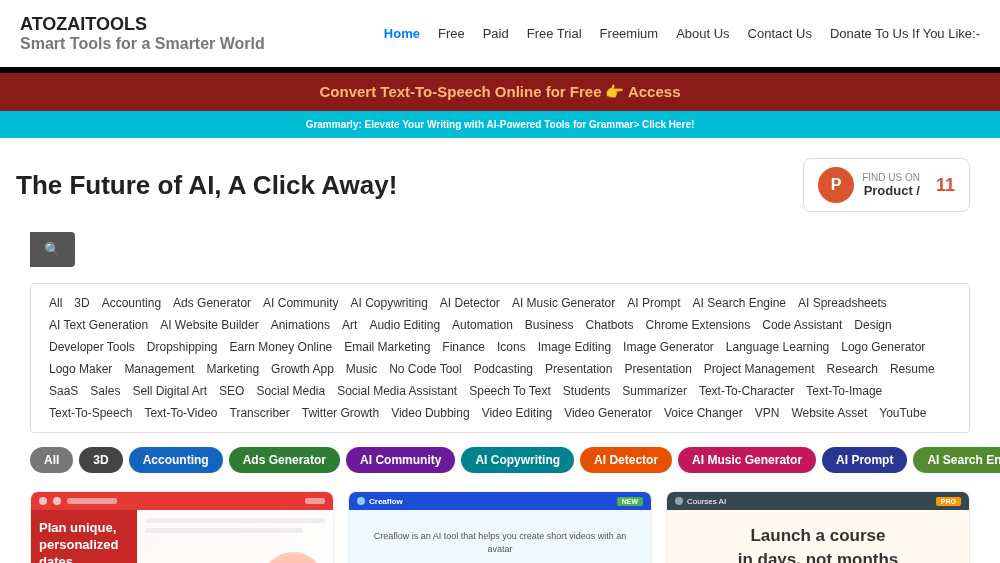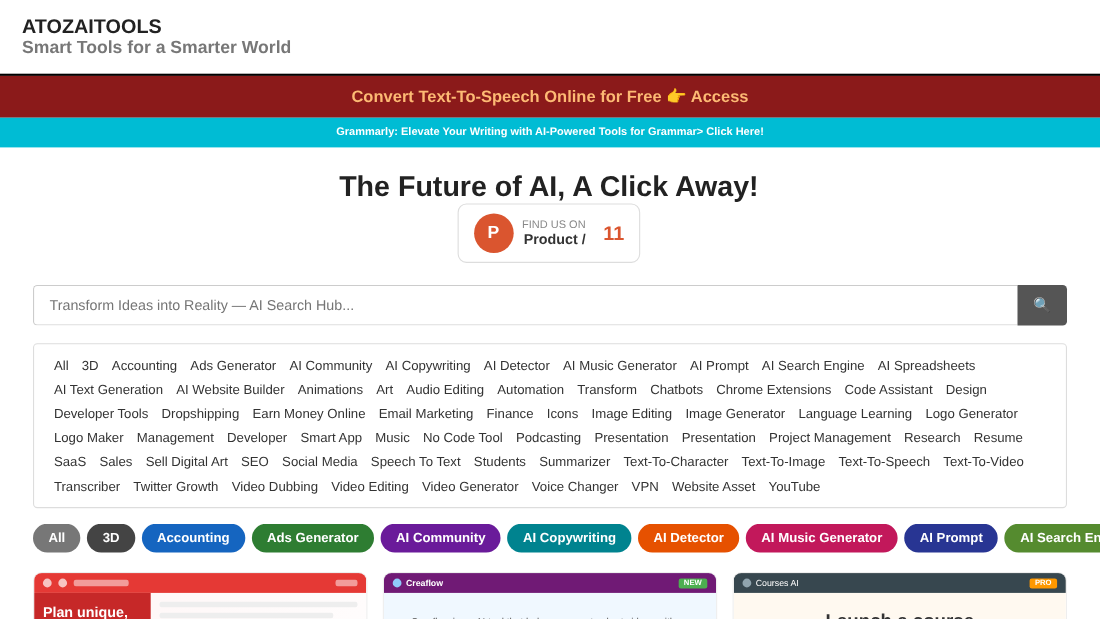--- a/index.html
+++ b/index.html
@@ -1,32 +1,32 @@
 <!DOCTYPE html>
 <html><head>
   <meta charset="utf-8">
   <style>
     * { box-sizing: border-box; margin: 0; padding: 0; }
     body { font-family: Arial, sans-serif; font-size: 14px; background: #fff; color: #333; width: 1000px; }
 
     
-    .header { display: flex; align-items: center; justify-content: space-between; padding: 14px 20px; border-bottom: 2px solid #000000; }
+    .header { display: flex; align-items: center; justify-content: space-between; padding: 14px 20px; border-bottom: 6px solid #000000; }
     .logo-title { font-weight: bold; font-size: 18px; color: #222; }
     .logo-sub { font-size: 16px; color: #777; font-weight: bold; }
     .nav { display: flex; gap: 18px; align-items: center; }
     .nav a { text-decoration: none; color: #333; font-size: 13px; }
     .nav a.active { color: #007bff; font-weight: bold; }
 
     
     .banner-red { background: #8b1a1a; color: #fff; text-align: center; padding: 10px; font-size: 15px; font-weight: bold; }
     .banner-red span { color: #fdba74; }
     .banner-teal { background: #00bcd4; color: #fff; text-align: center; padding: 8px; font-size: 10px; font-weight: bold; }
 
     
-    .hero { display: flex; align-items: center; justify-content: space-between; padding: 20px 30px 10px 28px; flex-direction: column; }
+    .hero { display: flex; align-items: center; justify-content: space-between; padding: 20px 30px 10px 16px; }
     .hero-title { font-size: 26px; font-weight: bold; color: #222; }
     .product-hunt-badge { display: flex; align-items: center; gap: 8px; border: 1px solid #ddd; border-radius: 8px; padding: 8px 14px; }
     .ph-icon { width: 36px; height: 36px; background: #da552f; border-radius: 50%; display: flex; align-items: center; justify-content: center; color: #fff; font-size: 16px; font-weight: bold; }
     .ph-text { font-size: 10px; color: #888; }
     .ph-name { font-size: 13px; font-weight: bold; color: #333; text-align: right; }
     .ph-votes { font-size: 18px; font-weight: bold; color: #da552f; margin-left: 8px; }
 
     
     .search-container { padding: 10px 30px; display: flex; gap: 0; }
     .search-input { flex: 1; border: 1px solid #ccc; border-right: none; border-radius: 4px 0 0 4px; padding: 10px 14px; font-size: 13px; color: #aaa; outline: none; }
@@ -55,20 +55,30 @@
     .preview-inner { width: 100%; height: 100%; position: relative; overflow: hidden; }
   </style>
 </head>
 <body>
 
 <div class="header">
   <div>
     <div class="logo-title">ATOZAITOOLS</div>
     <div class="logo-sub">Smart Tools for a Smarter World</div>
   </div>
+  <nav class="nav">
+    <a class="active">Home</a>
+    <a>Free</a>
+    <a>Paid</a>
+    <a>Free Trial</a>
+    <a>Freemium</a>
+    <a>About Us</a>
+    <a>Contact Us</a>
+    <a>Donate To Us If You Like:-</a>
+  </nav>
 </div>
 
 <div class="banner-red">
   <span>Convert Text-To-Speech Online for Free 👉 Access</span>
 </div>
 <div class="banner-teal">
   <span>Grammarly: Elevate Your Writing with AI-Powered Tools for Grammar&gt; Click Here!</span>
 </div>
 
 <div class="hero">
@@ -77,21 +87,20 @@
     <div class="ph-icon">P</div>
     <div>
       <div class="ph-text">FIND US ON</div>
       <div class="ph-name">Product /</div>
     </div>
     <div class="ph-votes">11</div>
   </div>
 </div>
 
 <div class="search-container">
-  <input class="search-input" type="text" placeholder="Transform Ideas into Reality — AI Search Hub..." style="">
   <button class="search-btn">
     <span>🔍</span>
   </button>
 </div>
 
 <div class="filter-box">
   <div class="filter-box-tags" id="filter-tags-container">
   <span class="filter-tag">All</span>
       <span class="filter-tag">3D</span>
       <span class="filter-tag">Accounting</span>
@@ -102,52 +111,53 @@
       <span class="filter-tag">AI Music Generator</span>
       <span class="filter-tag">AI Prompt</span>
       <span class="filter-tag">AI Search Engine</span>
       <span class="filter-tag">AI Spreadsheets</span>
       <span class="filter-tag">AI Text Generation</span>
       <span class="filter-tag">AI Website Builder</span>
       <span class="filter-tag">Animations</span>
       <span class="filter-tag">Art</span>
       <span class="filter-tag">Audio Editing</span>
       <span class="filter-tag">Automation</span>
-      <span class="filter-tag">Transform</span>
+      <span class="filter-tag">Business</span>
       <span class="filter-tag">Chatbots</span>
       <span class="filter-tag">Chrome Extensions</span>
       <span class="filter-tag">Code Assistant</span>
       <span class="filter-tag">Design</span>
       <span class="filter-tag">Developer Tools</span>
       <span class="filter-tag">Dropshipping</span>
       <span class="filter-tag">Earn Money Online</span>
       <span class="filter-tag">Email Marketing</span>
       <span class="filter-tag">Finance</span>
       <span class="filter-tag">Icons</span>
       <span class="filter-tag">Image Editing</span>
       <span class="filter-tag">Image Generator</span>
       <span class="filter-tag">Language Learning</span>
       <span class="filter-tag">Logo Generator</span>
       <span class="filter-tag">Logo Maker</span>
       <span class="filter-tag">Management</span>
-      <span class="filter-tag">Developer</span>
-      <span class="filter-tag">Smart App</span>
+      <span class="filter-tag">Marketing</span>
+      <span class="filter-tag">Growth App</span>
       <span class="filter-tag">Music</span>
       <span class="filter-tag">No Code Tool</span>
       <span class="filter-tag">Podcasting</span>
       <span class="filter-tag">Presentation</span>
       <span class="filter-tag">Presentation</span>
       <span class="filter-tag">Project Management</span>
       <span class="filter-tag">Research</span>
       <span class="filter-tag">Resume</span>
       <span class="filter-tag">SaaS</span>
       <span class="filter-tag">Sales</span>
       <span class="filter-tag">Sell Digital Art</span>
       <span class="filter-tag">SEO</span>
       <span class="filter-tag">Social Media</span>
+      <span class="filter-tag">Social Media Assistant</span>
       <span class="filter-tag">Speech To Text</span>
       <span class="filter-tag">Students</span>
       <span class="filter-tag">Summarizer</span>
       <span class="filter-tag">Text-To-Character</span>
       <span class="filter-tag">Text-To-Image</span>
       <span class="filter-tag">Text-To-Speech</span>
       <span class="filter-tag">Text-To-Video</span>
       <span class="filter-tag">Transcriber</span>
       <span class="filter-tag">Twitter Growth</span>
       <span class="filter-tag">Video Dubbing</span>
@@ -200,21 +210,21 @@
           </div>
         </div>
       </div>
     </div>
 
   </div>
 
   <div class="card">
     <div class="card-img-placeholder preview-2">
       <div class="preview-inner">
-        <div style="background:#701a75;height:18px;display:flex;align-items:center;padding:0 8px;gap:4px;">
+        <div style="background:#1d4ed8;height:18px;display:flex;align-items:center;padding:0 8px;gap:4px;">
           <span style="width:8px;height:8px;background:#90caf9;border-radius:50%;display:inline-block;"></span>
           <span style="font-size:8px;color:#fff;font-weight:bold;">Creaflow</span>
           <span style="flex:1;"></span>
           <span style="background:#4caf50;color:#fff;font-size:7px;padding:1px 5px;border-radius:2px;font-weight:bold;">NEW</span>
         </div>
         <div style="padding:14px;text-align:center;">
           <div style="font-size:9px;color:#555;margin:6px 0 8px;padding:0 10px;line-height:1.4;">Creaflow is an AI tool that helps you create short videos with an avatar</div>
 
         </div>
       </div>

